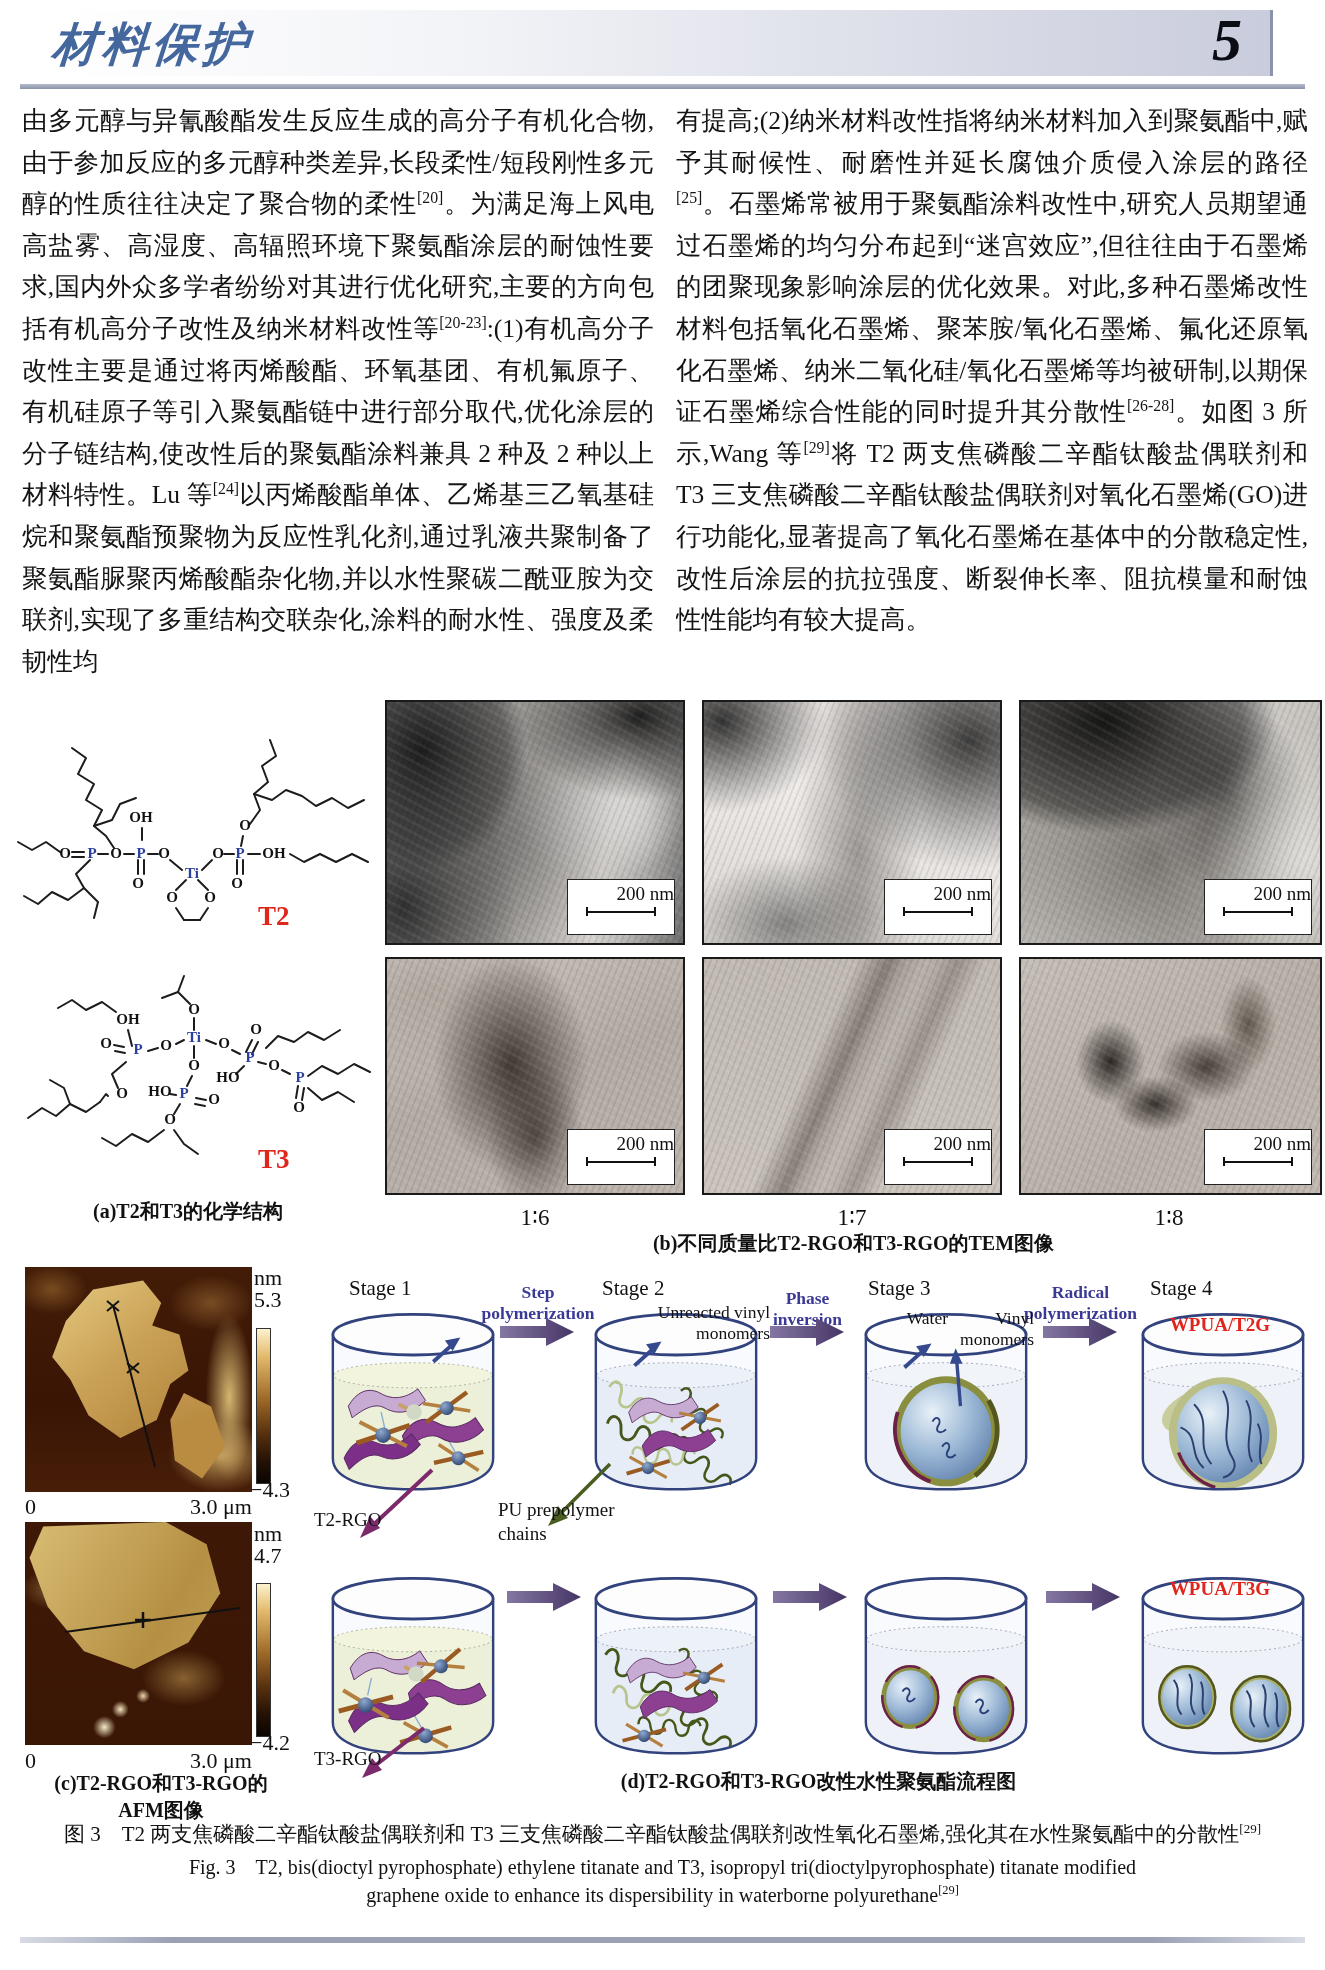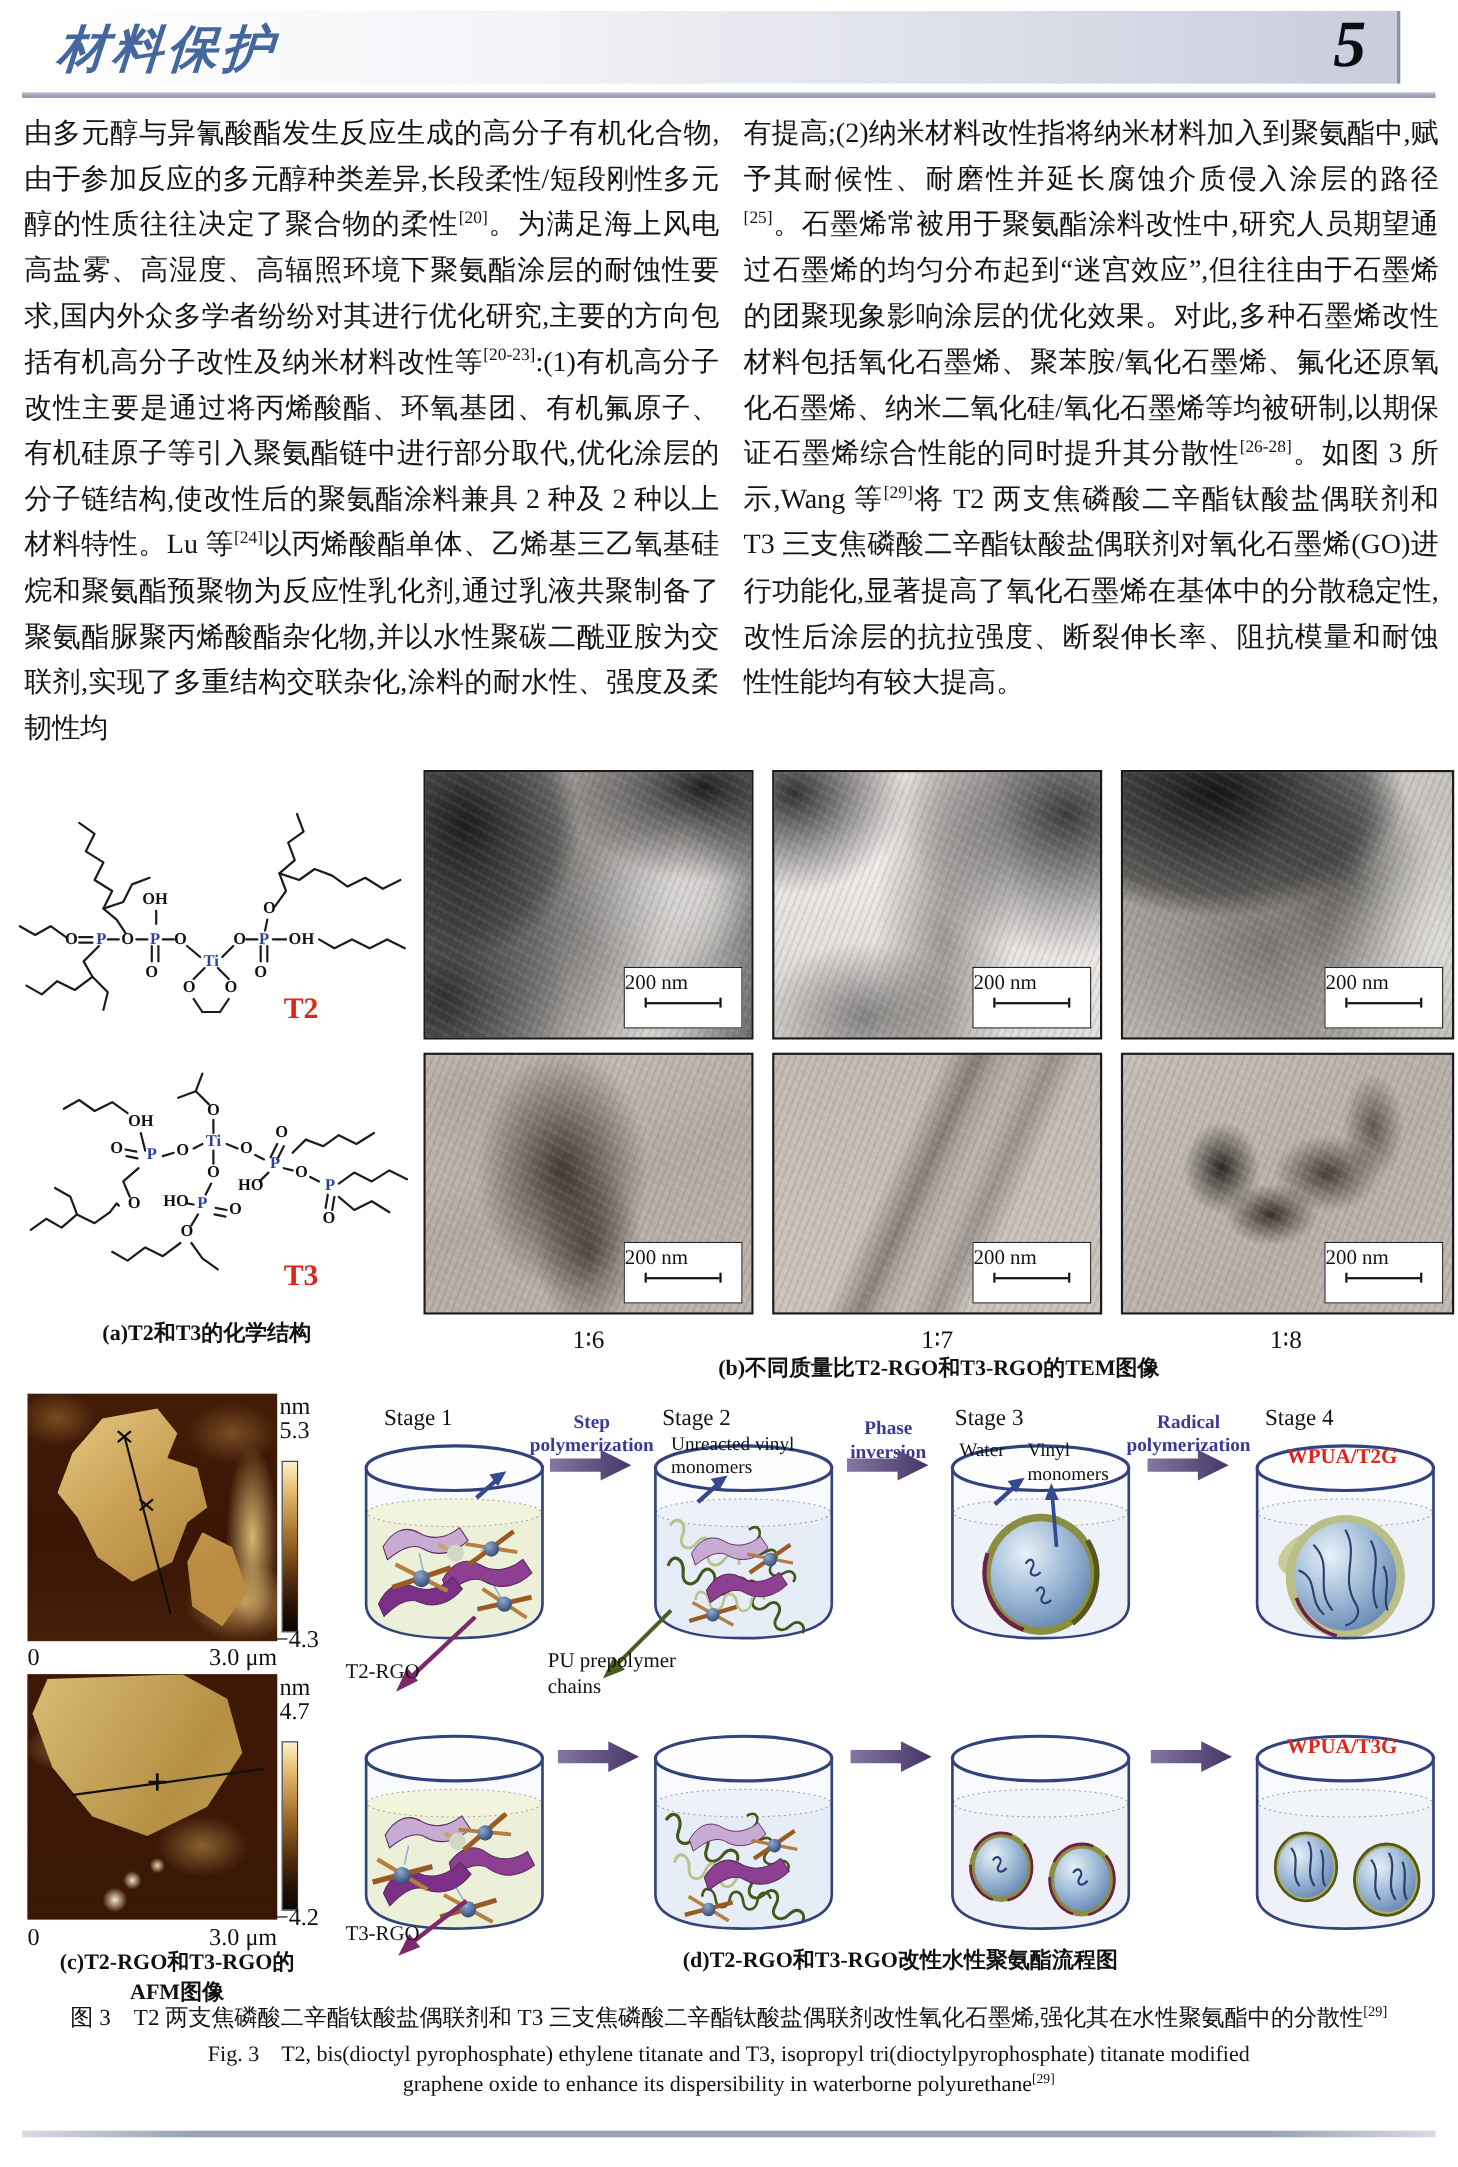--- a/index.html
+++ b/index.html
@@ -29,41 +29,41 @@
 
   
   .tem{position:absolute;border:2px solid #1a1a1a;overflow:hidden;box-sizing:border-box;}
   .tem::after{content:"";position:absolute;inset:0;background:repeating-linear-gradient(112deg,rgba(0,0,0,.08) 0 2px,transparent 2px 6px),repeating-linear-gradient(28deg,rgba(255,255,255,.06) 0 3px,transparent 3px 9px);}
   .tem-a{background:radial-gradient(140px 160px at 12% 20%,rgba(15,15,15,.88),rgba(40,40,40,.45) 60%,transparent 75%),radial-gradient(180px 120px at 85% 6%,rgba(10,10,10,.9),transparent 70%),radial-gradient(220px 260px at 35% 55%,rgba(60,60,60,.55),transparent 72%),radial-gradient(160px 200px at 6% 85%,rgba(20,20,20,.8),transparent 70%),radial-gradient(120px 90px at 72% 48%,rgba(238,236,234,.9),transparent 70%),linear-gradient(100deg,#8a8a8a 0%,#b9b5b1 45%,#e7e3df 72%,#6d6d6d 100%);}
   .tem-b{background:radial-gradient(150px 130px at 6% 8%,rgba(20,20,20,.85),transparent 70%),radial-gradient(210px 180px at 90% 16%,rgba(25,25,25,.82),transparent 72%),radial-gradient(90px 260px at 52% 62%,rgba(80,76,72,.5),transparent 70%),radial-gradient(130px 90px at 28% 92%,rgba(60,60,60,.55),transparent 75%),linear-gradient(15deg,#d9d5d1,#f0edeb 60%,#e3dedb);}
   .tem-c{background:radial-gradient(230px 150px at 28% 8%,rgba(10,10,10,.92),rgba(30,30,30,.5) 60%,transparent 75%),radial-gradient(150px 190px at 96% 65%,rgba(225,223,219,.95),transparent 70%),radial-gradient(200px 240px at 45% 65%,rgba(70,65,60,.6),transparent 75%),radial-gradient(110px 140px at 70% 40%,rgba(30,30,30,.65),transparent 70%),linear-gradient(120deg,#9a968f,#cfccc8 55%,#b4b0a9);}
   .tem-d{background:radial-gradient(120px 170px at 42% 45%,rgba(35,25,20,.78),transparent 65%),radial-gradient(70px 110px at 50% 76%,rgba(40,30,25,.62),transparent 70%),radial-gradient(200px 120px at 14% 14%,rgba(160,150,142,.5),transparent 70%),linear-gradient(160deg,#c9c2bb,#b4aca4 50%,#beb6ae);}
   .tem-e{background:linear-gradient(115deg,transparent 38%,rgba(60,50,45,.45) 46%,rgba(90,80,72,.25) 50%,transparent 58%),linear-gradient(115deg,transparent 55%,rgba(60,50,45,.3) 63%,transparent 70%),linear-gradient(#c2bbb4,#ccc5be);}
   .tem-f{background:radial-gradient(50px 60px at 30% 44%,rgba(20,15,12,.85),transparent 70%),radial-gradient(60px 40px at 45% 62%,rgba(25,18,14,.8),transparent 70%),radial-gradient(70px 50px at 62% 46%,rgba(30,20,15,.72),transparent 70%),radial-gradient(40px 70px at 76% 28%,rgba(40,30,22,.6),transparent 70%),linear-gradient(135deg,#c6bfb8,#b8b0a8 60%,#c2bab2);}
-  .scalebox{position:absolute;right:8px;bottom:8px;width:106px;height:54px;background:#fff;border:1.5px solid #222;z-index:3;text-align:left;}
+  .scalebox{position:absolute;right:8px;bottom:8px;width:106px;height:54px;background:#fff;border:1.5px solid #222;z-index:3;text-align:right;}
   .scaletext{display:block;font-size:19px;color:#111;margin-top:3px;}
   .scalebar{display:block;width:66px;height:9px;margin:2px auto 0;border-left:2px solid #111;border-right:2px solid #111;background:linear-gradient(#111,#111) center/100% 2px no-repeat;}
   .ratio{position:absolute;top:1204px;width:300px;text-align:center;font-size:23px;color:#111;}
   .cap-b{left:385px;top:1230px;width:937px;}
 
   
   .afm{position:absolute;overflow:hidden;}
   .afm1{background:radial-gradient(60px 40px at 82% 16%,rgba(220,170,90,.35),transparent 70%),radial-gradient(34px 120px at 90% 58%,rgba(240,210,130,.85),transparent 70%),radial-gradient(80px 55px at 86% 84%,rgba(235,200,120,.7),transparent 65%),radial-gradient(50px 35px at 12% 10%,rgba(200,150,70,.4),transparent 70%),linear-gradient(#431c07,#3a1505 60%,#471e08);}
   .afm2{background:radial-gradient(12px 12px at 42% 84%,rgba(255,240,200,.95),transparent 70%),radial-gradient(10px 10px at 52% 78%,rgba(255,235,190,.9),transparent 70%),radial-gradient(16px 16px at 35% 92%,rgba(255,245,210,.95),transparent 70%),radial-gradient(60px 40px at 70% 70%,rgba(210,170,90,.5),transparent 70%),radial-gradient(50px 30px at 14% 30%,rgba(220,180,100,.45),transparent 70%),linear-gradient(#40190699,#33120499),linear-gradient(#3c1705,#451d07);}
   .flake{position:absolute;inset:0;background:linear-gradient(140deg,#ecd48c,#caa257 40%,#b3873d 70%,#dcbd6e),repeating-linear-gradient(25deg,rgba(120,80,20,.25) 0 3px,transparent 3px 7px);}
   .flake1{clip-path:polygon(30% 10%,52% 6%,60% 16%,56% 26%,68% 30%,72% 46%,64% 52%,58% 68%,42% 76%,28% 66%,20% 50%,12% 40%,18% 24%);}
   .flake1b{clip-path:polygon(70% 56%,82% 62%,88% 80%,78% 94%,66% 86%,64% 68%);background:linear-gradient(160deg,#e8cc82,#b98c42 70%);}
   .flake2{clip-path:polygon(8% 2%,62% 0%,80% 10%,86% 32%,72% 54%,48% 66%,26% 58%,10% 38%,2% 16%);background:linear-gradient(120deg,#d9bd74,#b59044 55%,#caa85c),repeating-linear-gradient(0deg,rgba(110,70,20,.28) 0 3px,transparent 3px 8px);}
   .cscale{position:absolute;width:13px;background:linear-gradient(#fdf2cf 0%,#e2b96a 18%,#a06a28 45%,#57300e 68%,#241104 86%,#0a0501 100%);border:1px solid #333;}
   .afm-lab{position:absolute;font-size:22px;color:#111;}
 
   
   .stage-lab{position:absolute;font-size:21px;color:#111;text-align:left;width:130px;}
   .arrow-lab{position:absolute;font-size:17.5px;font-weight:bold;color:#3a3a96;text-align:center;line-height:1.2;}
-  .anno{position:absolute;font-size:17.5px;color:#111;text-align:left;line-height:1.2;}
+  .anno{position:absolute;font-size:17.5px;color:#111;text-align:right;line-height:1.2;}
   .redanno{position:absolute;font-size:19px;font-weight:bold;color:#e0251a;text-align:center;}
   .underlab{position:absolute;font-size:19px;color:#111;line-height:1.25;}
   .cap-d{left:312px;top:1768px;width:1013px;}
   .cap-row{left:0px;width:1325px;text-align:center;font-size:21px;color:#111;}
   .nsq{stroke:#2a3f7a;stroke-width:2;fill:none;}
   .net{stroke:#2c3f6e;stroke-width:2;fill:none;}
 </style>
 </head>
 <body>
 

